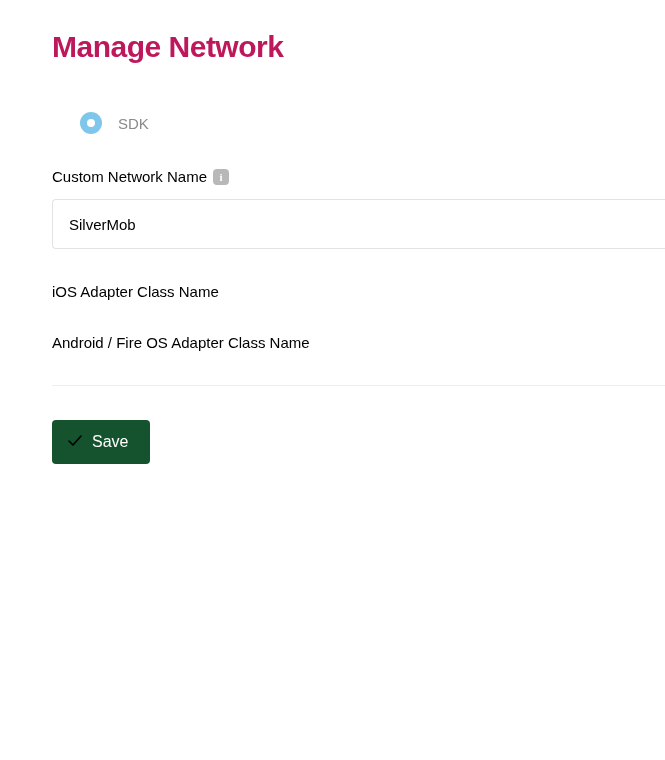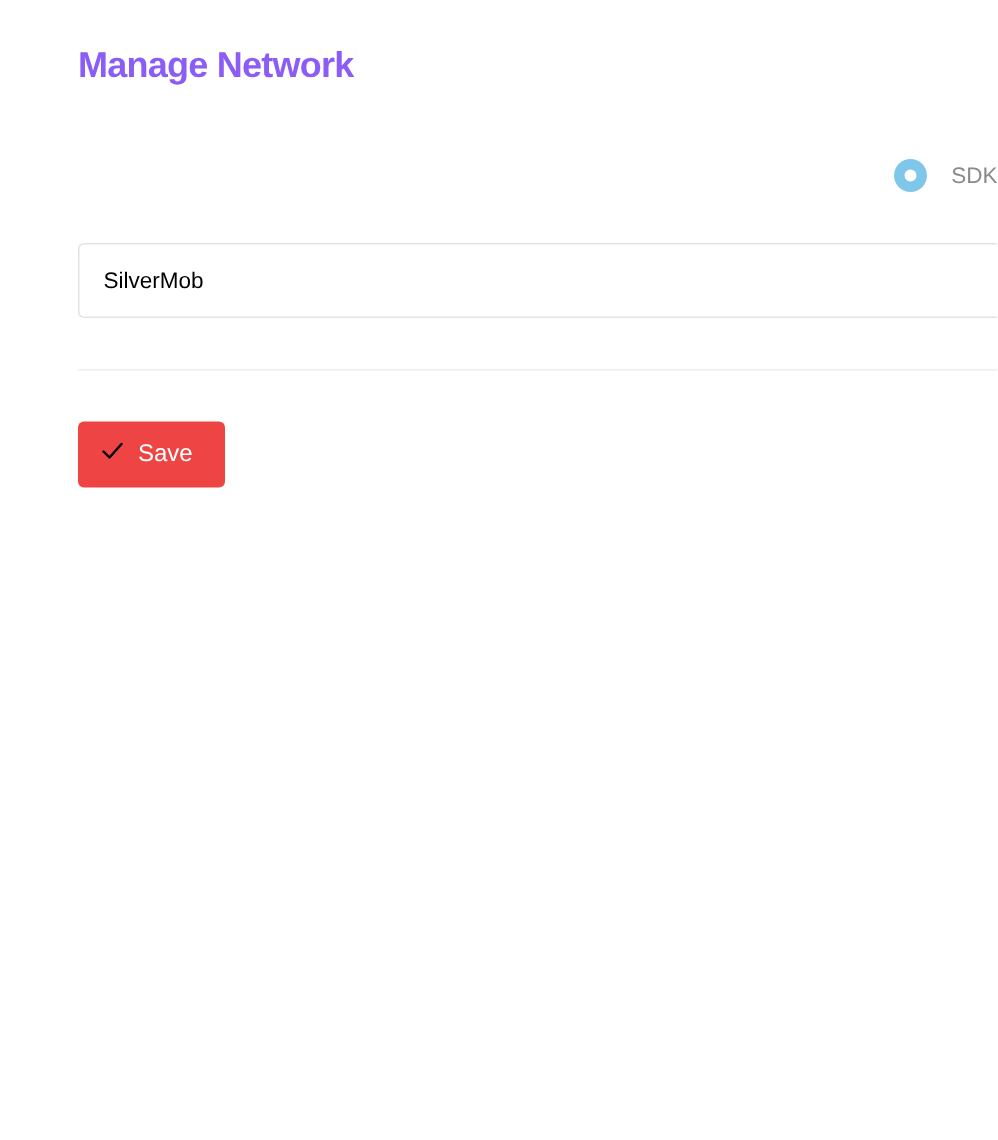--- a/index.html
+++ b/index.html
@@ -4,43 +4,42 @@
   <style>
     * { box-sizing: border-box; margin: 0; padding: 0; }
     body {
       font-family: -apple-system, BlinkMacSystemFont, "Segoe UI", Helvetica, Arial, sans-serif;
       background: #fff;
       color: #000;
       width: 665px;
       padding: 30px 0 40px 52px;
     }
     h1.page-title {
-      font-size: 24px;
+      font-size: 30px;
       font-weight: 700;
       letter-spacing: -0.5px;
       margin-bottom: 48px;
-      color: #8b5cf6;
+      color: #be185d;
     }
     .section { margin-bottom: 34px; }
     .label {
       font-size: 15px;
       font-weight: 400;
       color: #000;
       margin-bottom: 14px;
       display: flex;
       align-items: center;
       gap: 6px;
     }
     .radio-row {
       display: flex;
       align-items: center;
       gap: 16px;
       margin-top: 22px;
       padding-left: 28px;
-      justify-content: flex-end;
     }
     .radio-outer {
       width: 22px;
       height: 22px;
       border-radius: 50%;
       background: #7fc7ea;
       display: flex;
       align-items: center;
       justify-content: center;
       flex-shrink: 0;
@@ -84,21 +83,21 @@
     }
     .divider {
       border: none;
       border-top: 1px solid #eee;
       margin: 30px 0 34px 0;
     }
     .save-btn {
       display: inline-flex;
       align-items: center;
       gap: 10px;
-      background: #ef4444;
+      background: #14532d;
       color: #fff;
       border: none;
       border-radius: 4px;
       padding: 0 22px 0 16px;
       height: 44px;
       font-size: 16px;
       font-weight: 500;
       cursor: pointer;
       font-family: inherit;
     }
@@ -119,27 +118,33 @@
 <div class="section">
   <div class="radio-row">
     <span class="radio-outer">
       <span class="radio-inner"></span>
     </span>
     <span class="radio-label">SDK</span>
   </div>
 </div>
 
 <div class="section">
+  <div class="label">
+    <span>Custom Network Name</span>
+    <span class="info-icon">i</span>
+  </div>
   <input type="text" class="text-input" value="SilverMob" style="">
 </div>
 
 <div class="section">
+  <div class="label">iOS Adapter Class Name</div>
 </div>
 
 <div class="section">
+  <div class="label">Android / Fire OS Adapter Class Name</div>
 </div>
 
 <hr class="divider">
 
 <button class="save-btn">
   <span class="check">
     <svg width="14" height="12" viewBox="0 0 14 12" xmlns="http://www.w3.org/2000/svg">
       <path d="M1 6 L5 10 L13 1" stroke="#000" stroke-width="1.6" fill="none" stroke-linecap="round" stroke-linejoin="round"></path>
     </svg>
   </span>

